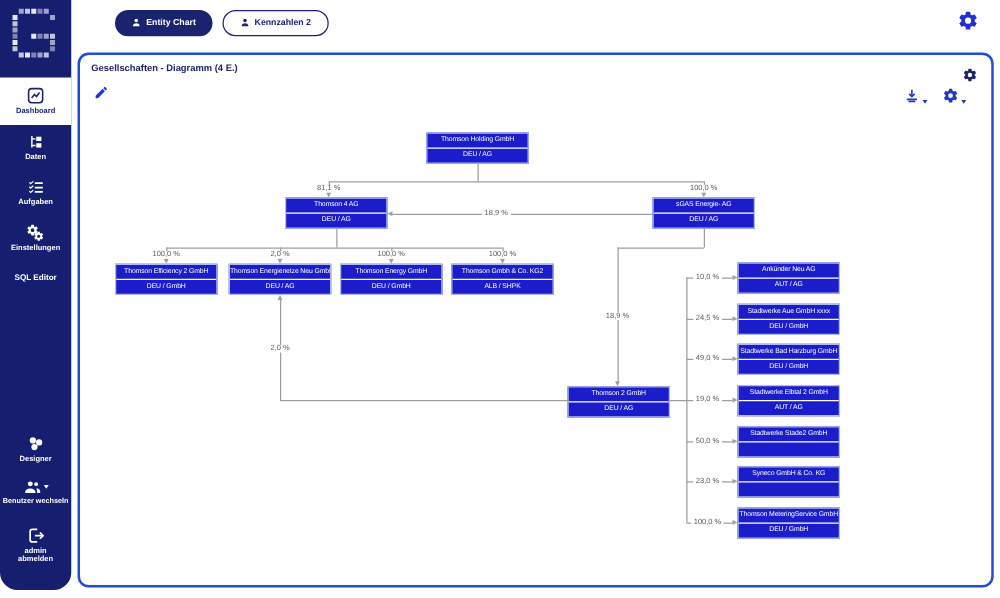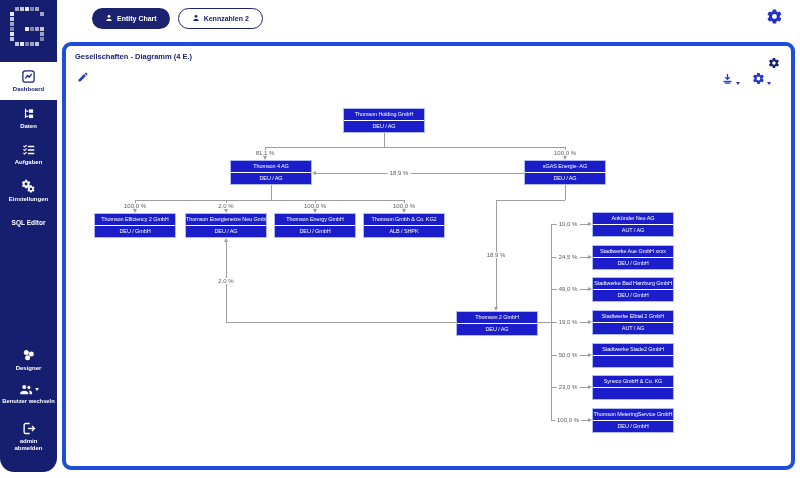--- a/index.html
+++ b/index.html
@@ -13,21 +13,21 @@
   .side-item.active{background:#ffffff;color:#1b2370;}
   .side-item svg{display:block;}
   .chev{display:inline-block;width:0;height:0;border-left:2.5px solid transparent;border-right:2.5px solid transparent;border-top:3.5px solid currentColor;margin-left:2px;vertical-align:middle;}
   
   .tabs{position:absolute;left:92px;top:8px;display:flex;gap:8px;z-index:4;}
   .tab{height:21px;border-radius:11px;display:flex;align-items:center;gap:4px;padding:0 13px;font-size:7px;font-weight:700;box-sizing:border-box;cursor:pointer;}
   .tab.active{background:#1b2370;color:#ffffff;}
   .tab.inactive{background:#ffffff;color:#1b2370;border:1px solid #1b2370;}
   .page-gear{position:absolute;right:17px;top:8px;color:#2130cf;cursor:pointer;}
   
-  .panel{position:absolute;left:62px;top:42px;width:733px;height:428px;background:#fff;border:4px solid #1d4ed8;border-radius:9px;box-sizing:border-box;}
+  .panel{position:absolute;left:62px;top:42px;width:733px;height:428px;background:#fff;border:2px solid #1d4ed8;border-radius:9px;box-sizing:border-box;}
   .panel-title{position:absolute;left:9px;top:6px;font-size:7.5px;font-weight:700;color:#1b2370;}
   .panel-gear{position:absolute;right:11px;top:9px;color:#1b2370;cursor:pointer;}
   .tool-pencil{position:absolute;left:11px;top:23px;color:#2336d0;cursor:pointer;}
   .tool-right{position:absolute;right:20px;top:26px;display:flex;gap:12px;color:#2336d0;align-items:center;}
   .tool-btn{display:flex;align-items:flex-end;cursor:pointer;}
   
   #chart-layer{position:absolute;left:0;top:0;width:733px;height:428px;}
   .node{position:absolute;width:82px;height:25px;background:#1a1dc9;border:1px solid #aebaf0;box-sizing:border-box;color:#fff;text-align:center;cursor:pointer;z-index:3;}
   .node .nrow{height:11px;line-height:11px;overflow:hidden;white-space:nowrap;font-size:5.5px;letter-spacing:-0.1px;}
   .node .nrow.first{border-bottom:1px solid #ffffff;}

